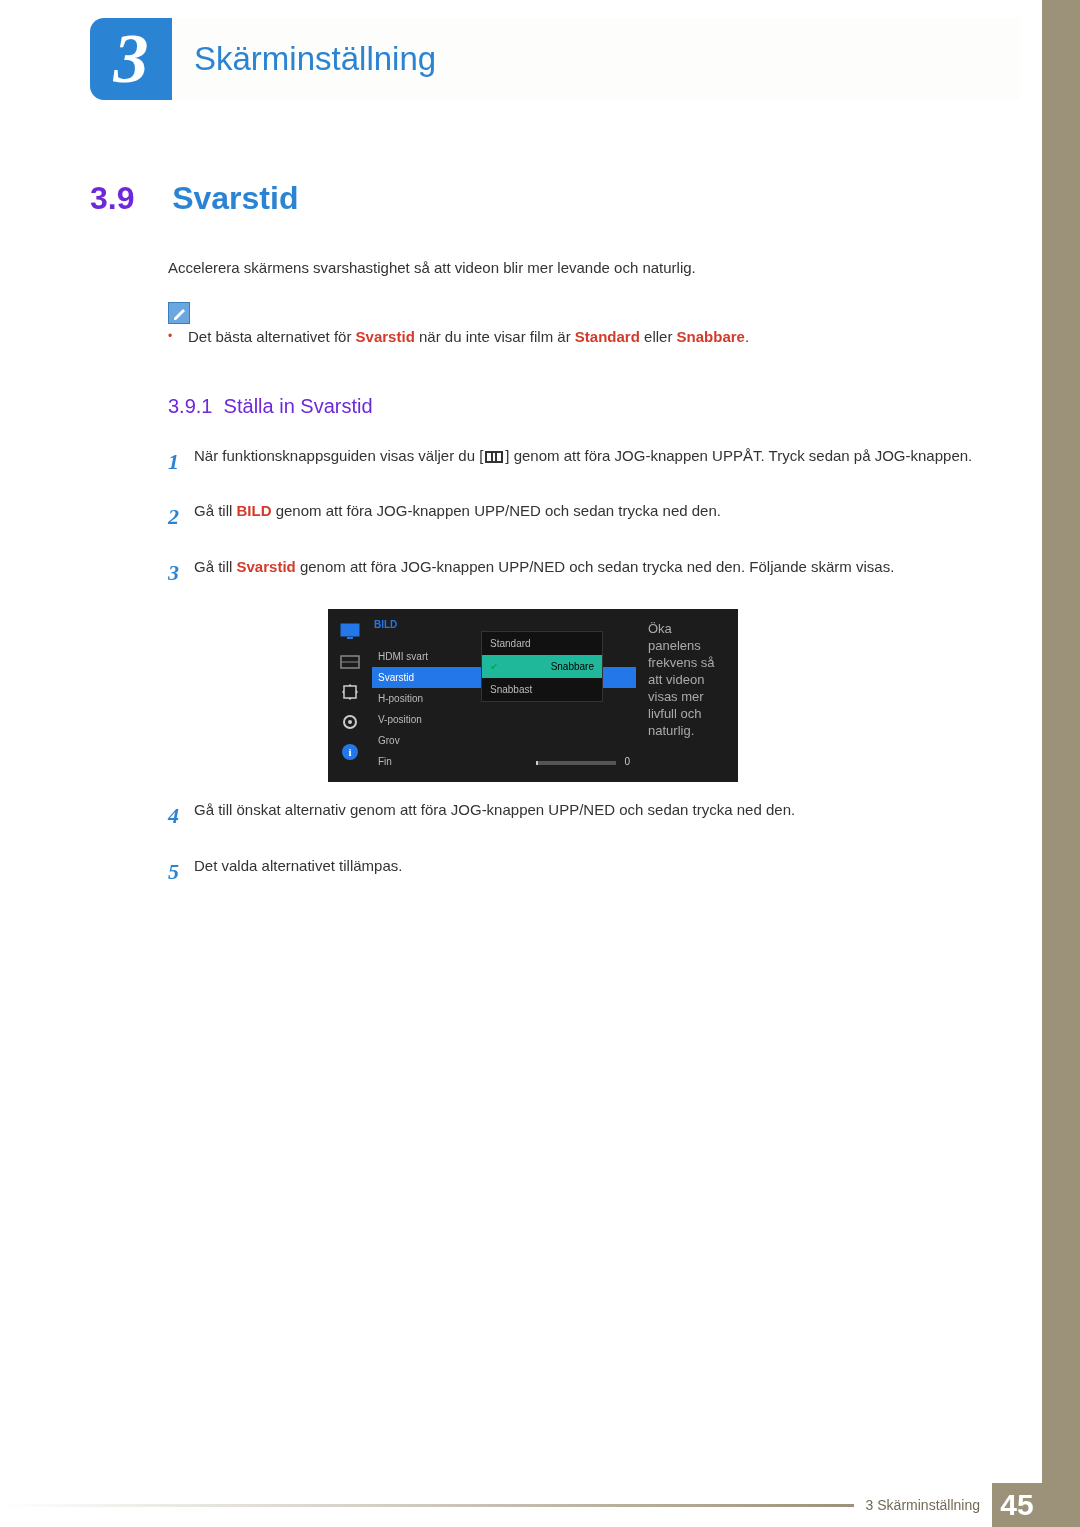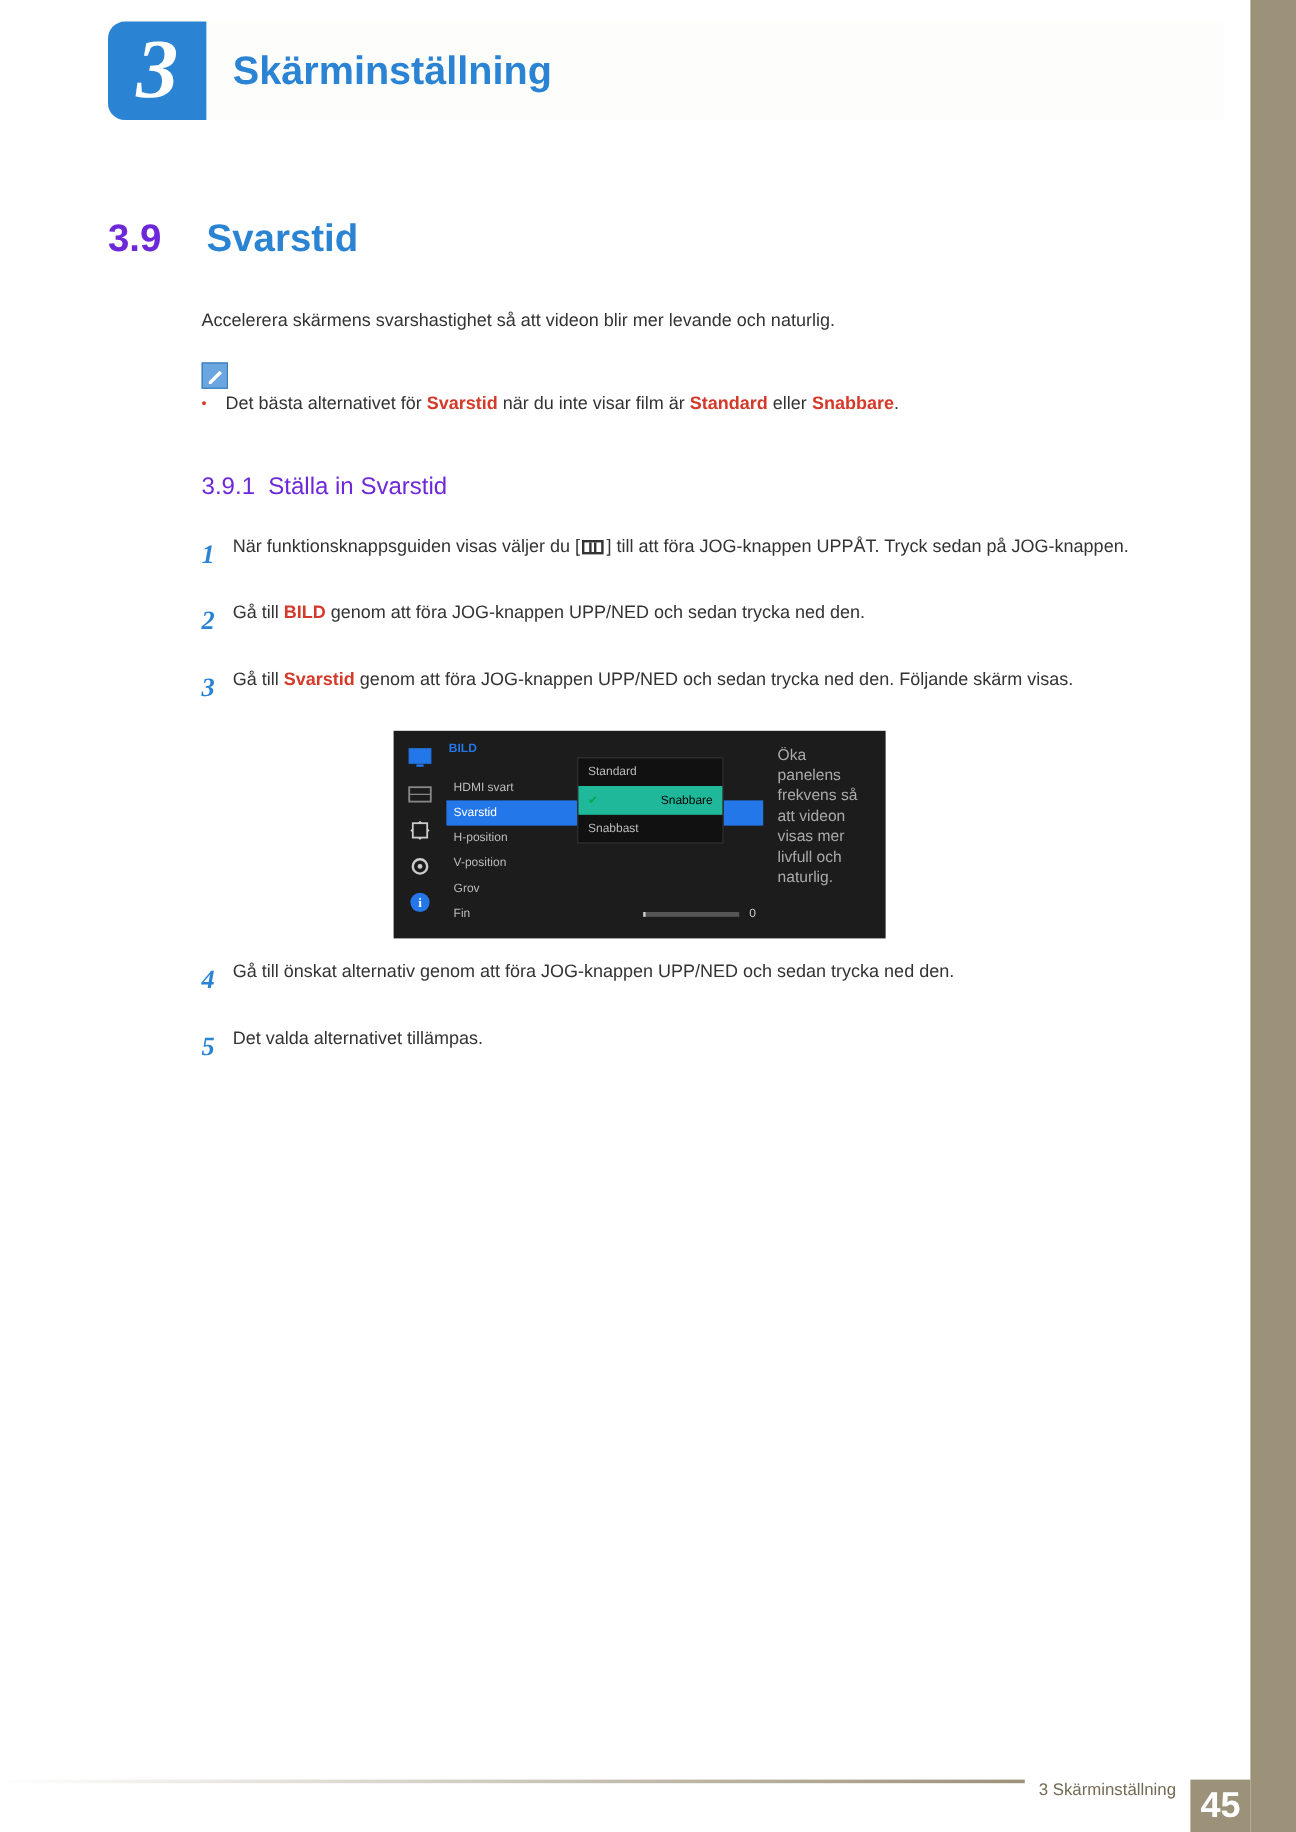--- a/index.html
+++ b/index.html
@@ -1,21 +1,21 @@
 <!DOCTYPE html>
 <html><head>
   <meta charset="utf-8">
   <style>
     * { margin: 0; padding: 0; box-sizing: border-box; }
     body { font-family: Arial, Helvetica, sans-serif; font-size: 15px; color: #333; background: #fff; }
     .page { width: 1080px; height: 1527px; position: relative; background: #fff; }
     .sidebar-stripe { position: absolute; right: 0; top: 0; width: 38px; height: 1527px; background: #9c927a; }
     .header-band { position: absolute; left: 90px; top: 18px; right: 60px; background: #fdfdfb; display: flex; align-items: center; height: 82px; }
     .chapter-tab { width: 82px; height: 82px; background: #2b84d3; border-radius: 14px 0 0 14px; color: #fff; font-size: 70px; font-weight: bold; display: flex; align-items: center; justify-content: center; font-style: italic; font-family: Georgia, serif; }
-    .chapter-title { font-size: 33px; color: #2b84d3; font-weight: bold; margin-left: 22px; }
+    .chapter-title { font-size: 33px; color: #2b84d3; font-weight: normal; margin-left: 22px; }
     .content { position: absolute; left: 90px; top: 180px; width: 900px; }
     .sec-number { color: #6d28d9; font-size: 32px; font-weight: bold; display: inline-block; width: 78px; vertical-align: top; }
     .sec-title { color: #2b84d3; font-size: 32px; font-weight: bold; }
     .intro { margin-left: 78px; margin-top: 40px; line-height: 1.5; }
     .note-block { margin-left: 78px; margin-top: 22px; display: flex; flex-direction: column; }
     .note-icon { width: 22px; height: 22px; background: #6aa6e0; border: 1px solid #3a7db8; position: relative; margin-right: 40px; flex-shrink: 0; }
     .note-icon svg { width: 18px; height: 18px; position: absolute; left: 2px; top: 2px; }
     .bullet-list { list-style: none; }
     .bullet-list li { position: relative; padding-left: 20px; line-height: 1.7; margin-bottom: 6px; }
     .bullet-list li::before { content: '•'; color: #d43a2a; position: absolute; left: 0; font-size: 12px; top: 2px; }
@@ -39,21 +39,21 @@
     .osd-row { color: #bbb; font-size: 10px; padding: 5px 6px; display: flex; justify-content: space-between; align-items: center; }
     .osd-row.sel { background: #2377e8; color: #fff; }
     .osd-slider { display: inline-block; width: 80px; height: 4px; background: #555; position: relative; }
     .osd-slider::after { content: ''; position: absolute; left: 0; top: 0; bottom: 0; width: 2%; background: #ccc; }
     .osd-val { color: #ccc; font-size: 10px; margin-left: 8px; }
     .osd-popup { position: absolute; left: 115px; top: 16px; width: 122px; background: #111; border: 1px solid #333; }
     .osd-popup .osd-row { padding: 6px 8px; }
     .osd-popup .osd-row.check { background: #1fb89a; color: #000; }
     .check-mark { color: #0a5; margin-right: 4px; }
     .osd-desc { width: 90px; color: #aaa; font-size: 13px; line-height: 1.3; padding: 6px; }
-    .footer { position: absolute; bottom: 0; left: 0; right: 38px; height: 44px; display: flex; align-items: flex-start; justify-content: flex-end; }
+    .footer { position: absolute; bottom: 0; left: 0; right: 38px; height: 44px; display: flex; align-items: center; justify-content: flex-end; }
     .footer-grad { flex: 1; height: 3px; background: linear-gradient(90deg, rgba(156,146,122,0) 0%, #9c927a 100%); margin-right: 0; }
     .footer-label { color: #726a54; font-size: 14px; margin: 0 12px; }
     .footer-page { background: #9c927a; color: #fff; font-size: 30px; font-weight: bold; width: 50px; height: 44px; display: flex; align-items: center; justify-content: center; }
   </style>
 </head>
 <body>
 
 <div class="page">
   <div class="sidebar-stripe"></div>
 
@@ -85,21 +85,21 @@
 
     <div class="subsec">
       <div class="subsec-title">
         <span>3.9.1</span>&nbsp;&nbsp;<span>Ställa in Svarstid</span>
       </div>
 
       <div class="steps">
         <div class="step">
           <div class="step-num">1</div>
           <div class="step-text">
-            <span>När funktionsknappsguiden visas väljer du [</span><span class="step-icon"></span><span>] till att föra JOG-knappen UPPÅT. Tryck sedan på JOG-knappen.</span>
+            <span>När funktionsknappsguiden visas väljer du [</span><span class="step-icon"></span><span>] genom att föra JOG-knappen UPPÅT. Tryck sedan på JOG-knappen.</span>
           </div>
         </div>
         <div class="step">
           <div class="step-num">2</div>
           <div class="step-text">
             <span>Gå till </span><span class="emph">BILD</span><span> genom att föra JOG-knappen UPP/NED och sedan trycka ned den.</span>
           </div>
         </div>
         <div class="step">
           <div class="step-num">3</div>

